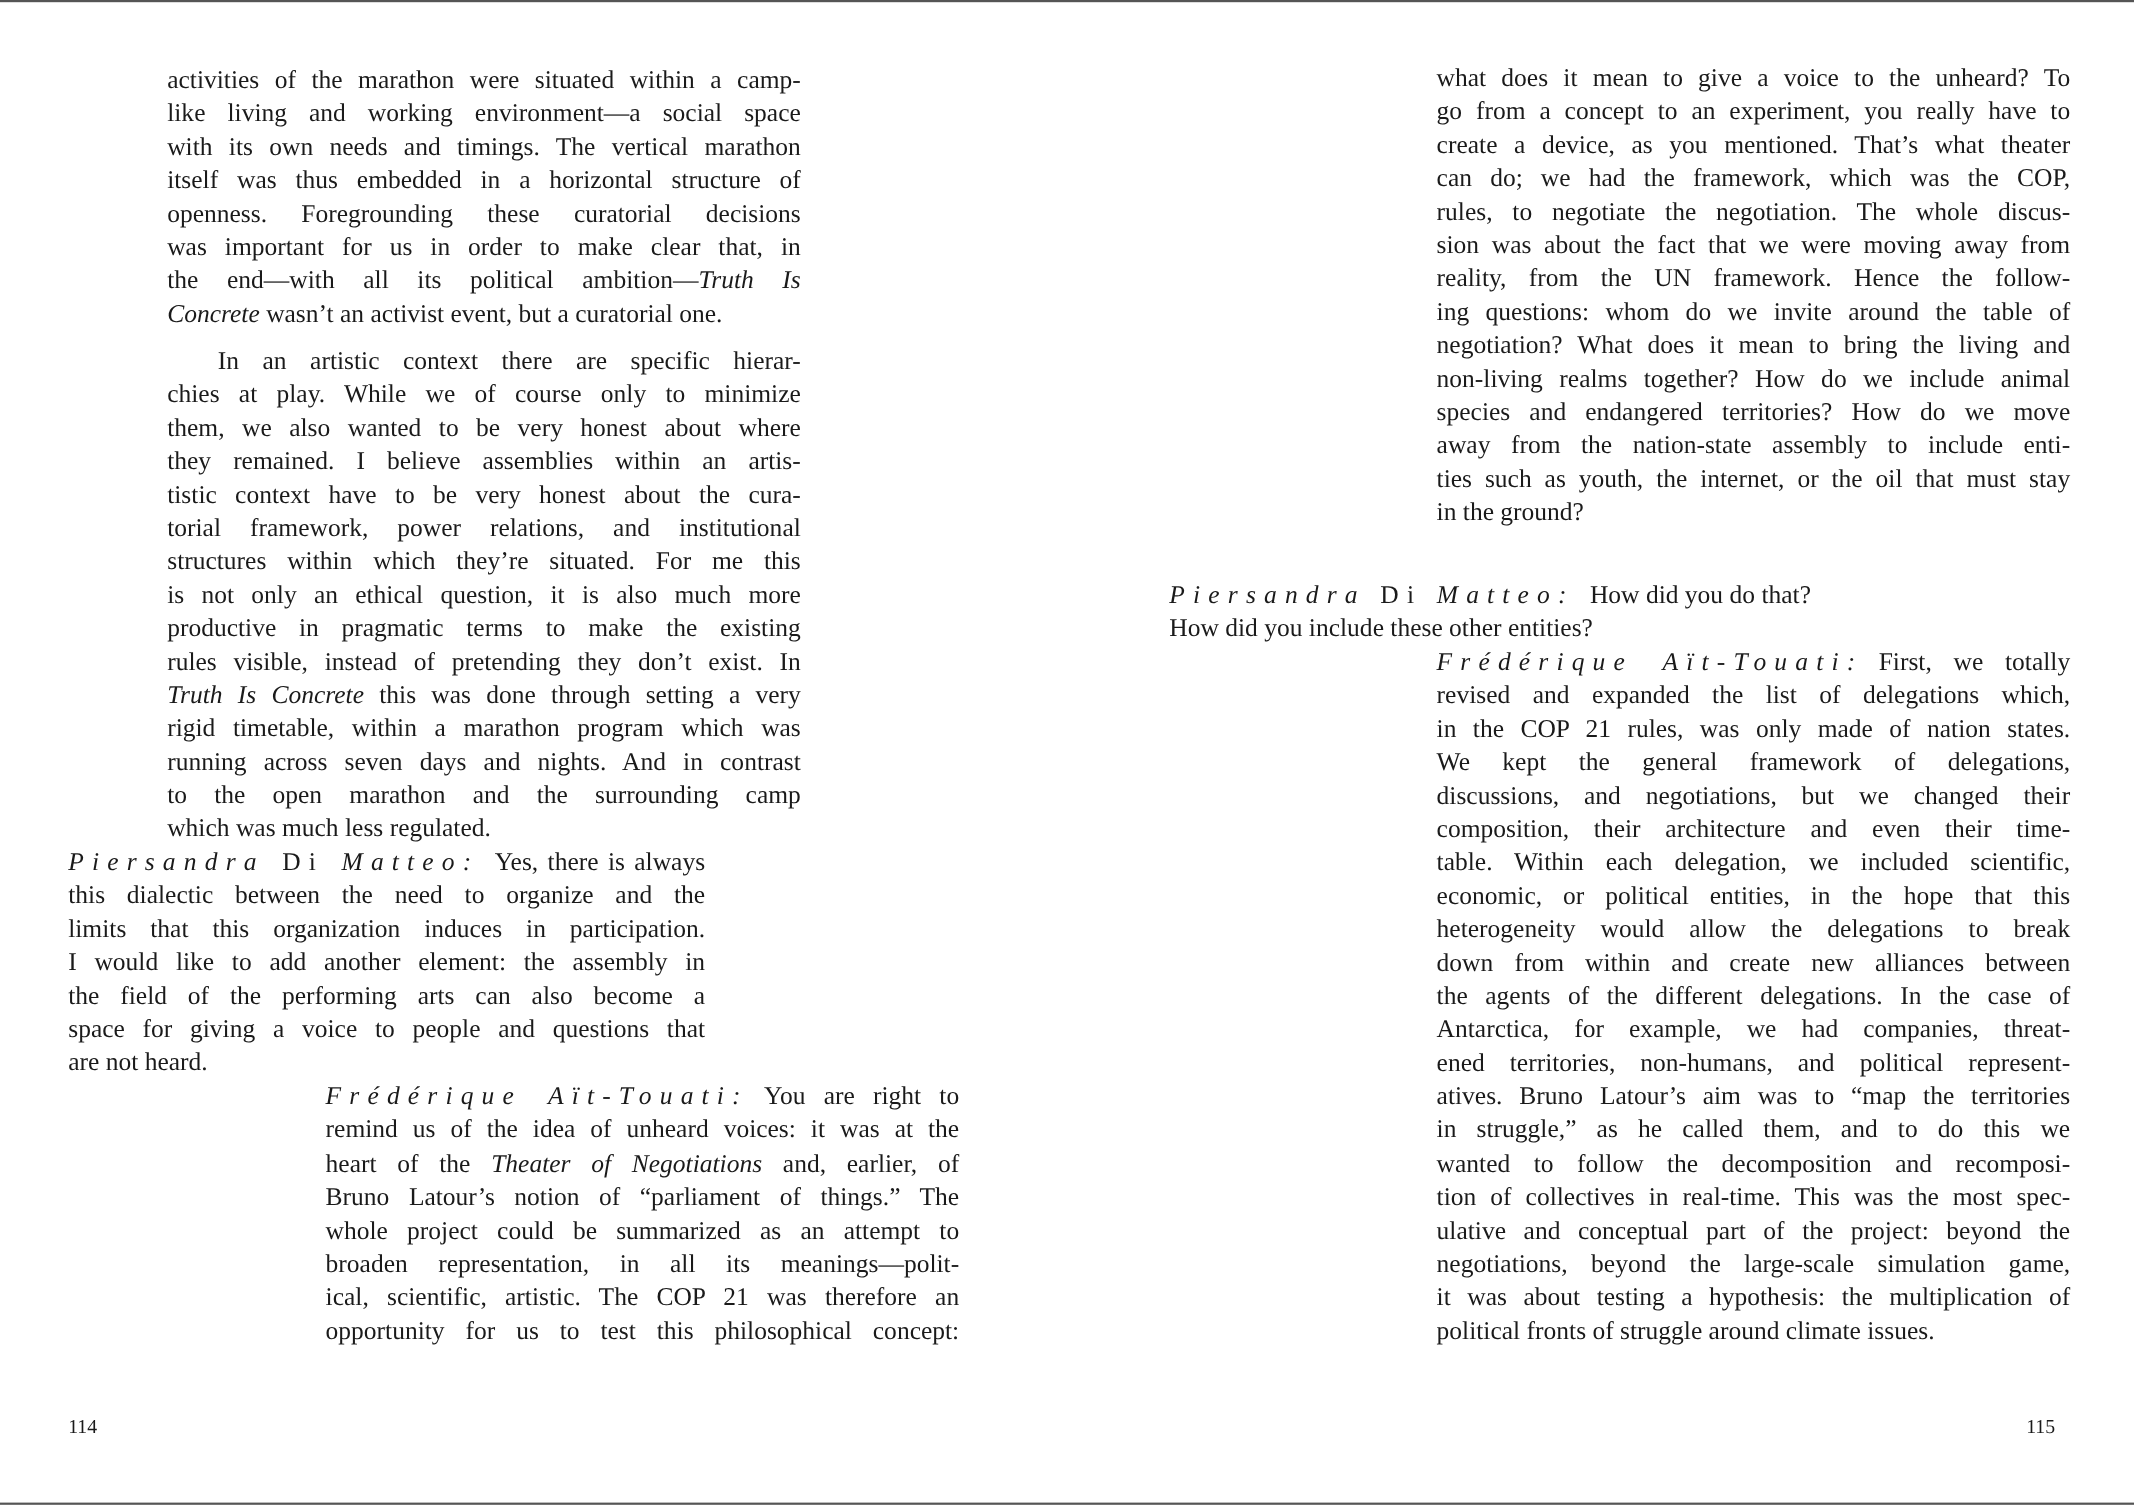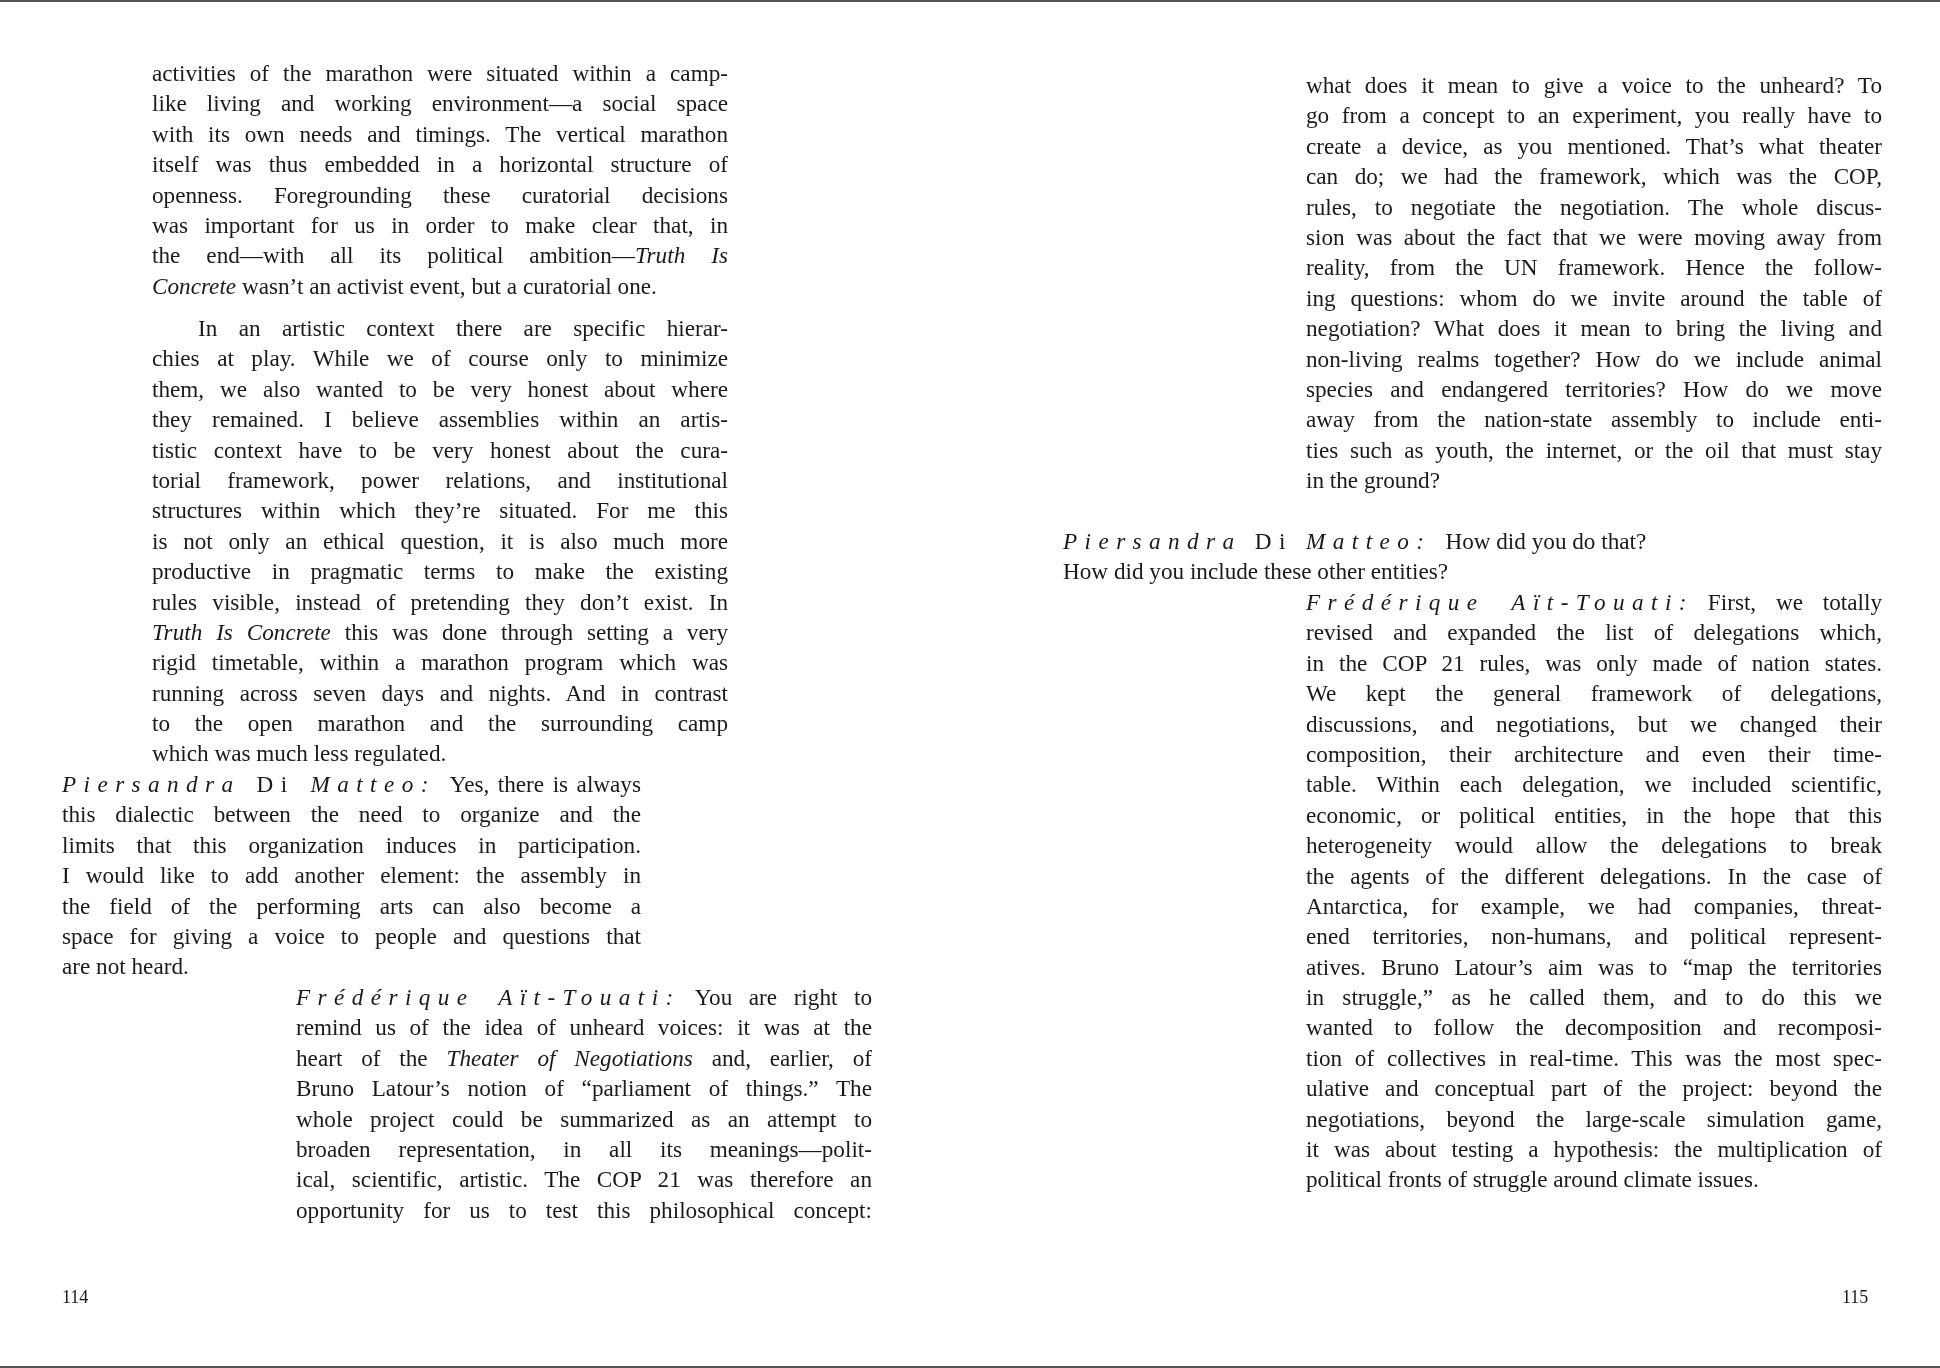--- a/index.html
+++ b/index.html
@@ -79,21 +79,21 @@
     <span class="line">broaden representation, in all its meanings—polit-</span>
     <span class="line">ical, scientific, artistic. The COP 21 was therefore an</span>
     <span class="line">opportunity for us to test this philosophical concept:</span>
   </div>
 
   <div class="folio" style="left:62px;">114</div>
 </div>
 
 <div class="page right">
 
-  <div class="block" style="left:336px; top:70px; width:576px;">
+  <div class="block" style="left:336px; top:56px; width:576px;">
     <span class="line">what does it mean to give a voice to the unheard? To</span>
     <span class="line">go from a concept to an experiment, you really have to</span>
     <span class="line">create a device, as you mentioned. That’s what theater</span>
     <span class="line">can do; we had the framework, which was the COP,</span>
     <span class="line">rules, to negotiate the negotiation. The whole discus-</span>
     <span class="line">sion was about the fact that we were moving away from</span>
     <span class="line">reality, from the UN framework. Hence the follow-</span>
     <span class="line">ing questions: whom do we invite around the table of</span>
     <span class="line">negotiation? What does it mean to bring the living and</span>
     <span class="line">non-living realms together? How do we include animal</span>
@@ -111,20 +111,21 @@
   <div class="block" style="left:336px; top:587px; width:576px;">
     <span class="line"><span class="speaker"><span>Frédérique</span> <span>Aït-Touati:</span></span><span>First, we totally</span></span>
     <span class="line">revised and expanded the list of delegations which,</span>
     <span class="line">in the COP 21 rules, was only made of nation states.</span>
     <span class="line">We kept the general framework of delegations,</span>
     <span class="line">discussions, and negotiations, but we changed their</span>
     <span class="line">composition, their architecture and even their time-</span>
     <span class="line">table. Within each delegation, we included scientific,</span>
     <span class="line">economic, or political entities, in the hope that this</span>
     <span class="line">heterogeneity would allow the delegations to break</span>
+    <span class="line">down from within and create new alliances between</span>
     <span class="line">the agents of the different delegations. In the case of</span>
     <span class="line">Antarctica, for example, we had companies, threat-</span>
     <span class="line">ened territories, non-humans, and political represent-</span>
     <span class="line">atives. Bruno Latour’s aim was to “map the territories</span>
     <span class="line">in struggle,” as he called them, and to do this we</span>
     <span class="line">wanted to follow the decomposition and recomposi-</span>
     <span class="line">tion of collectives in real-time. This was the most spec-</span>
     <span class="line">ulative and conceptual part of the project: beyond the</span>
     <span class="line">negotiations, beyond the large-scale simulation game,</span>
     <span class="line">it was about testing a hypothesis: the multiplication of</span>

